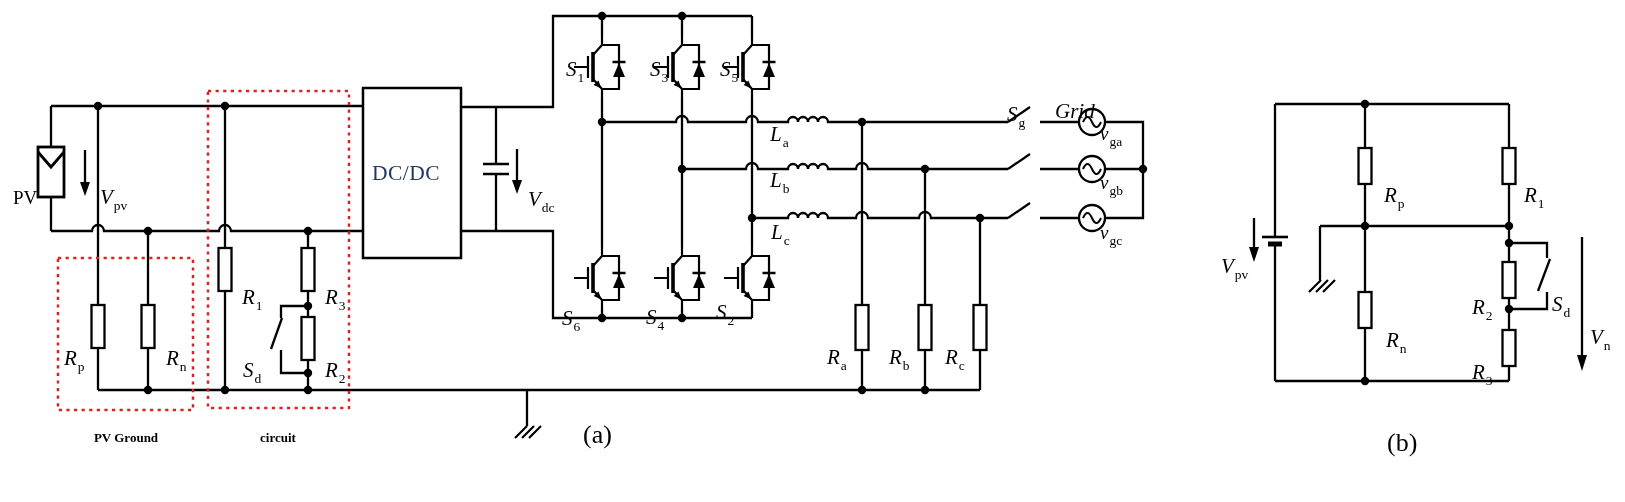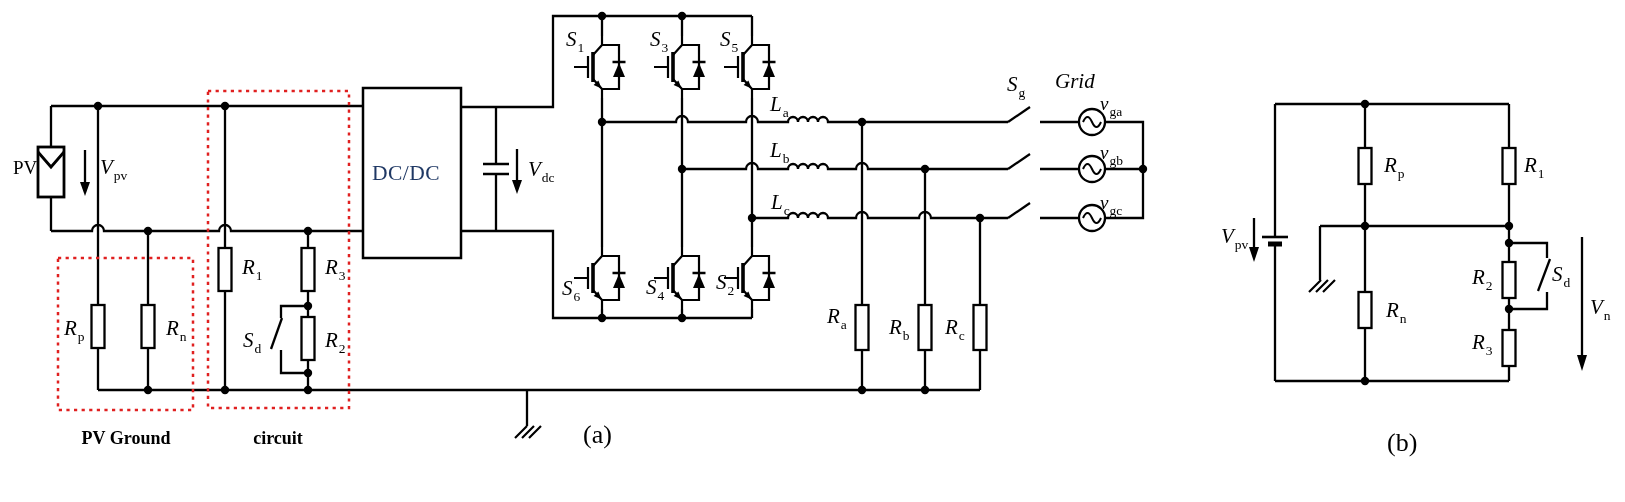--- a/index.html
+++ b/index.html
@@ -1,24 +1,24 @@
 <!DOCTYPE html>
 <html><head>
 <meta charset="utf-8">
 <style>
   html,body{margin:0;padding:0;background:#fff;}
   #figure{position:relative;width:1625px;height:502px;background:#ffffff;overflow:hidden;
           font-family:"Liberation Serif","DejaVu Serif",serif;}
   #wires{position:absolute;left:0;top:0;}
-  .lbl{position:absolute;font-size:21px;color:#000;white-space:nowrap;line-height:1;}
+  .lbl{position:absolute;font-size:21px;color:#000;white-space:nowrap;line-height:1;margin-top:30px;}
   .lbl .m{font-style:italic;}
   .lbl.up .m{font-style:normal;}
   .lbl sub{font-size:13.5px;font-style:normal;line-height:1;vertical-align:-6px;margin-left:1px;}
   .lbl.small{font-size:19px;text-align:center;}
-  .caption{position:absolute;width:152px;text-align:center;font-weight:bold;font-size:18px;
+  .caption{position:absolute;width:152px;text-align:center;font-weight:bold;font-size:13px;
            line-height:22px;color:#000;}
   .tag{position:absolute;font-size:26px;color:#000;}
   .dcdc{position:absolute;left:363px;top:161px;width:86px;text-align:center;font-size:21.5px;
         color:#1f3864;letter-spacing:.5px;}
 </style>
 </head>
 <body>
 
 <div id="figure">
 
@@ -246,21 +246,21 @@
 <span class="lbl" style="left:770px;top:140px"><span class="m">L</span><sub>b</sub></span>
 <span class="lbl" style="left:771px;top:192px"><span class="m">L</span><sub>c</sub></span>
 
 <span class="lbl" style="left:64px;top:318px"><span class="m">R</span><sub>p</sub></span>
 <span class="lbl" style="left:166px;top:318px"><span class="m">R</span><sub>n</sub></span>
 <span class="lbl" style="left:242px;top:257px"><span class="m">R</span><sub>1</sub></span>
 <span class="lbl" style="left:325px;top:257px"><span class="m">R</span><sub>3</sub></span>
 <span class="lbl" style="left:325px;top:330px"><span class="m">R</span><sub>2</sub></span>
 <span class="lbl" style="left:243px;top:330px"><span class="m">S</span><sub>d</sub></span>
 
-<span class="lbl" style="left:827px;top:306px"><span class="m">R</span><sub>a</sub></span>
+<span class="lbl" style="left:827px;top:317px"><span class="m">R</span><sub>a</sub></span>
 <span class="lbl" style="left:889px;top:317px"><span class="m">R</span><sub>b</sub></span>
 <span class="lbl" style="left:945px;top:317px"><span class="m">R</span><sub>c</sub></span>
 
 <span class="lbl" style="left:1007px;top:74px"><span class="m">S</span><sub>g</sub></span>
 <span class="lbl" style="left:1055px;top:71px;font-style:italic"><span class="m">Grid</span></span>
 <span class="lbl small" style="left:1100px;top:94px"><span class="m">v</span><sub>ga</sub></span>
 <span class="lbl small" style="left:1100px;top:143px"><span class="m">v</span><sub>gb</sub></span>
 <span class="lbl small" style="left:1100px;top:193px"><span class="m">v</span><sub>gc</sub></span>
 
 <div class="caption" style="left:50px;top:427px">

